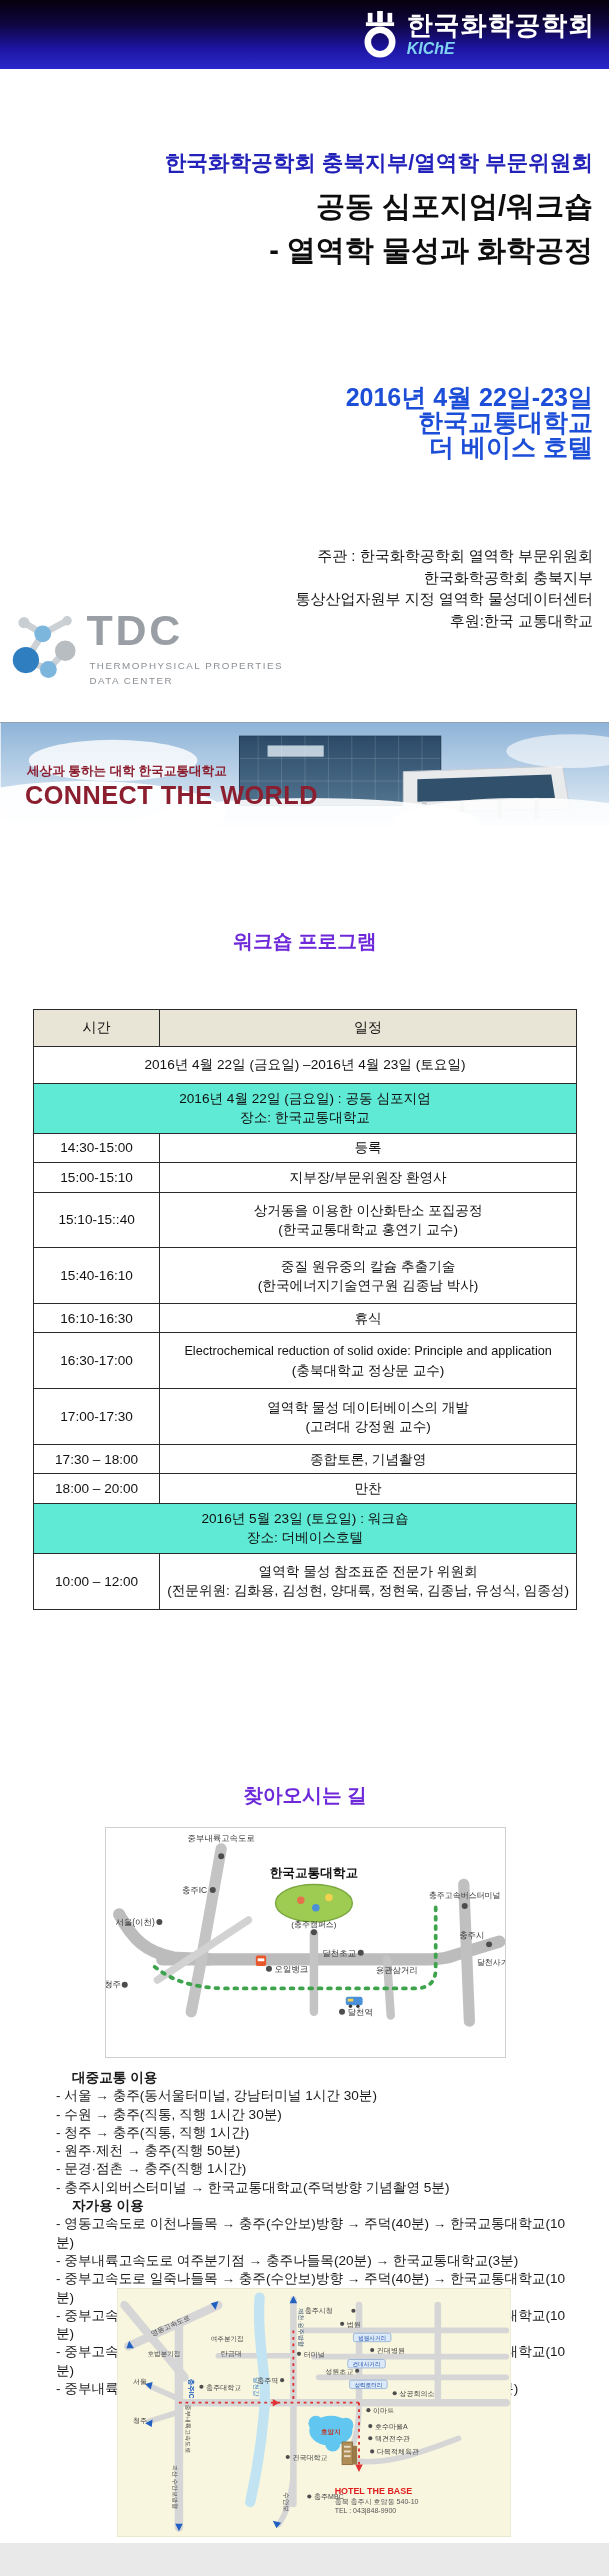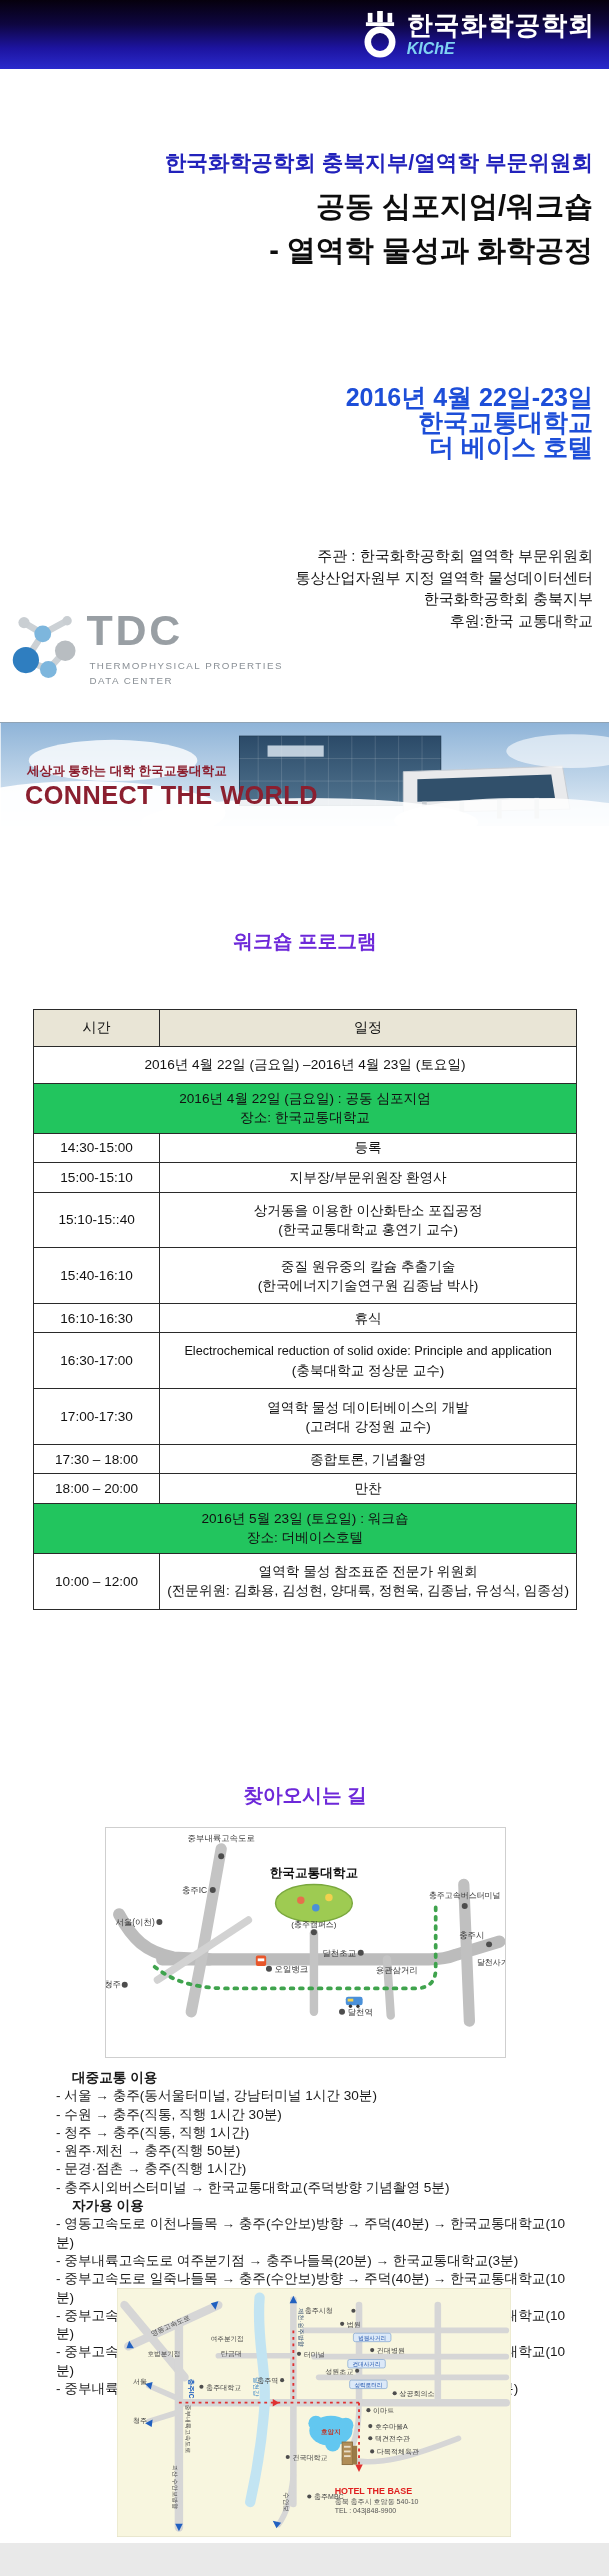--- a/index.html
+++ b/index.html
@@ -45,21 +45,21 @@
   .sec-h.prog{top:928px;}
   .sec-h.dir{top:1782px;}
 
   
   .ptable{position:absolute;left:33px;top:1009px;width:544px;border-collapse:collapse;
           table-layout:fixed;font-size:13.6px;color:#111;}
   .ptable td{border:0.9px solid #2a2a2a;text-align:center;padding:4.7px 5.6px;line-height:19px;}
   .ptable{border:1.9px solid #111;}
   .ptable .c-time{width:114px;}
   .ptable .hrow td{background:#e9e5d6;font-size:14px;padding:8.4px 5.6px;}
-  .ptable .brow td{background:#22c55e;padding:5.6px;}
+  .ptable .brow td{background:#5eead4;padding:5.6px;}
   .ptable .tall td{padding:8.4px 5.6px;}
   .ptable .en{font-size:12.7px;}
 
   
   .map1{position:absolute;left:105px;top:1827px;width:399px;height:229px;background:#fff;
         border:0.9px solid #cfcfcf;}
 
   
   .transit{position:absolute;left:56px;top:2069px;width:525px;color:#1a1a1a;
            font-size:13.6px;line-height:18.3px;}
@@ -100,22 +100,22 @@
   </div>
 
   <div class="t-date">
     <div>2016년 4월 22일-23일</div>
     <div>한국교통대학교</div>
     <div>더 베이스 호텔</div>
   </div>
 
   <div class="t-org">
     <div>주관 : 한국화학공학회 열역학 부문위원회</div>
+    <div>한국화학공학회 충북지부</div>
     <div>통상산업자원부 지정 열역학 물성데이터센터</div>
-    <div>한국화학공학회 충북지부</div>
     <div>후원:한국 교통대학교</div>
   </div>
 
   <div class="tdc">
     <svg class="tdc-ico" width="75" height="89" viewBox="0 0 80 95">
       <g stroke="#ccd1d5" stroke-width="7" stroke-linecap="round">
         <line x1="18" y1="62" x2="42" y2="72"></line>
         <line x1="42" y1="72" x2="60" y2="52"></line>
         <line x1="18" y1="62" x2="36" y2="34"></line>
         <line x1="36" y1="34" x2="16" y2="22"></line>

